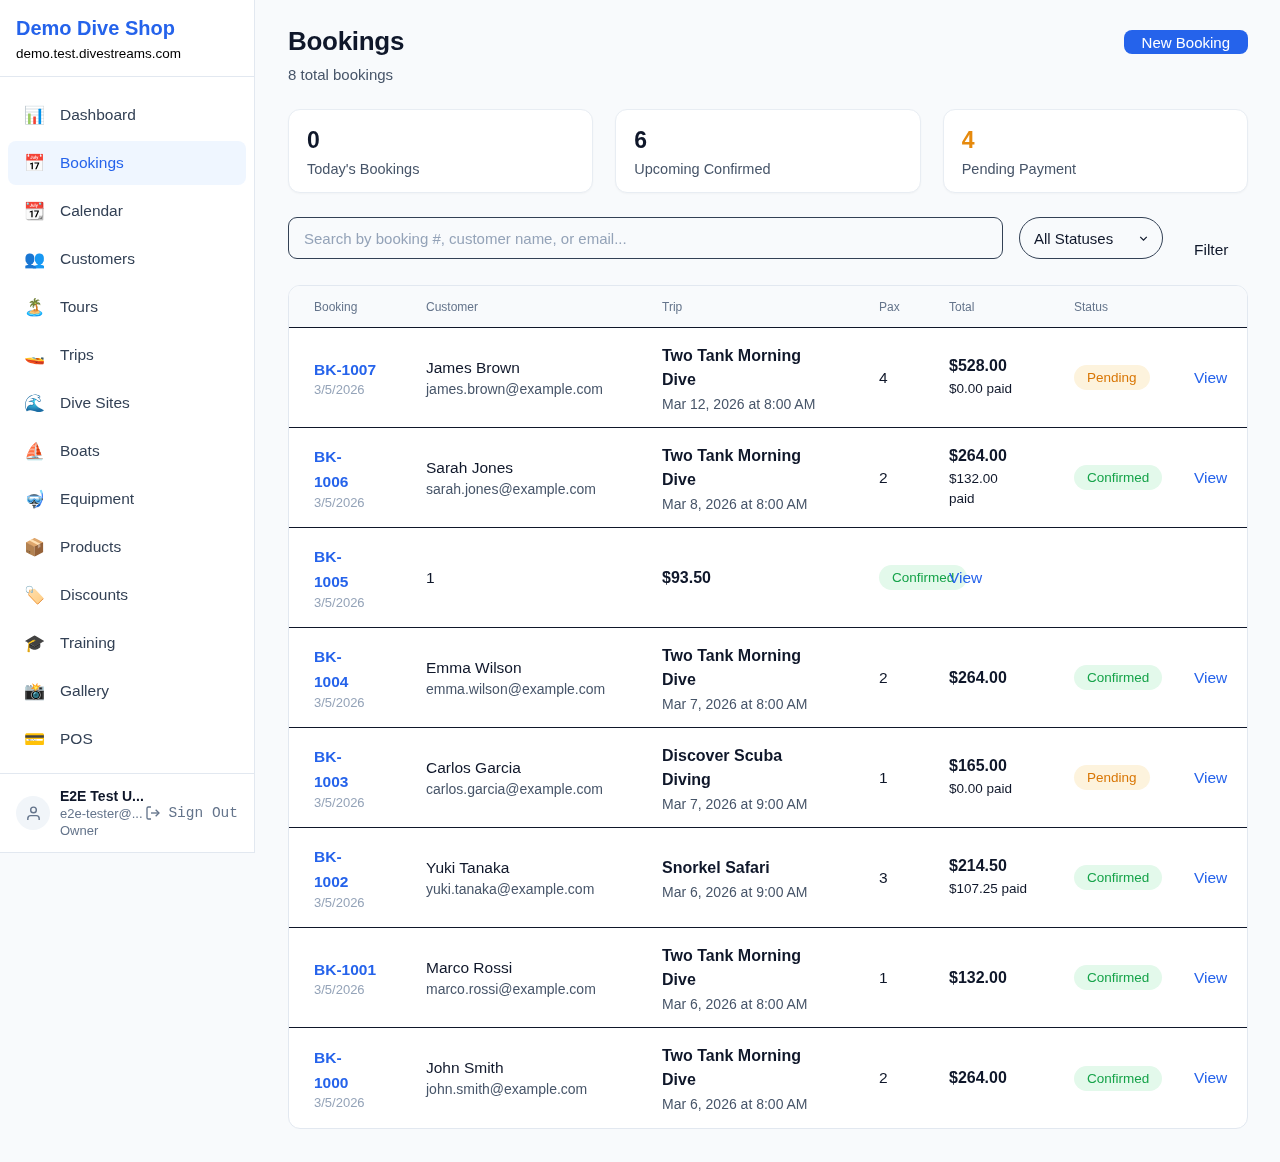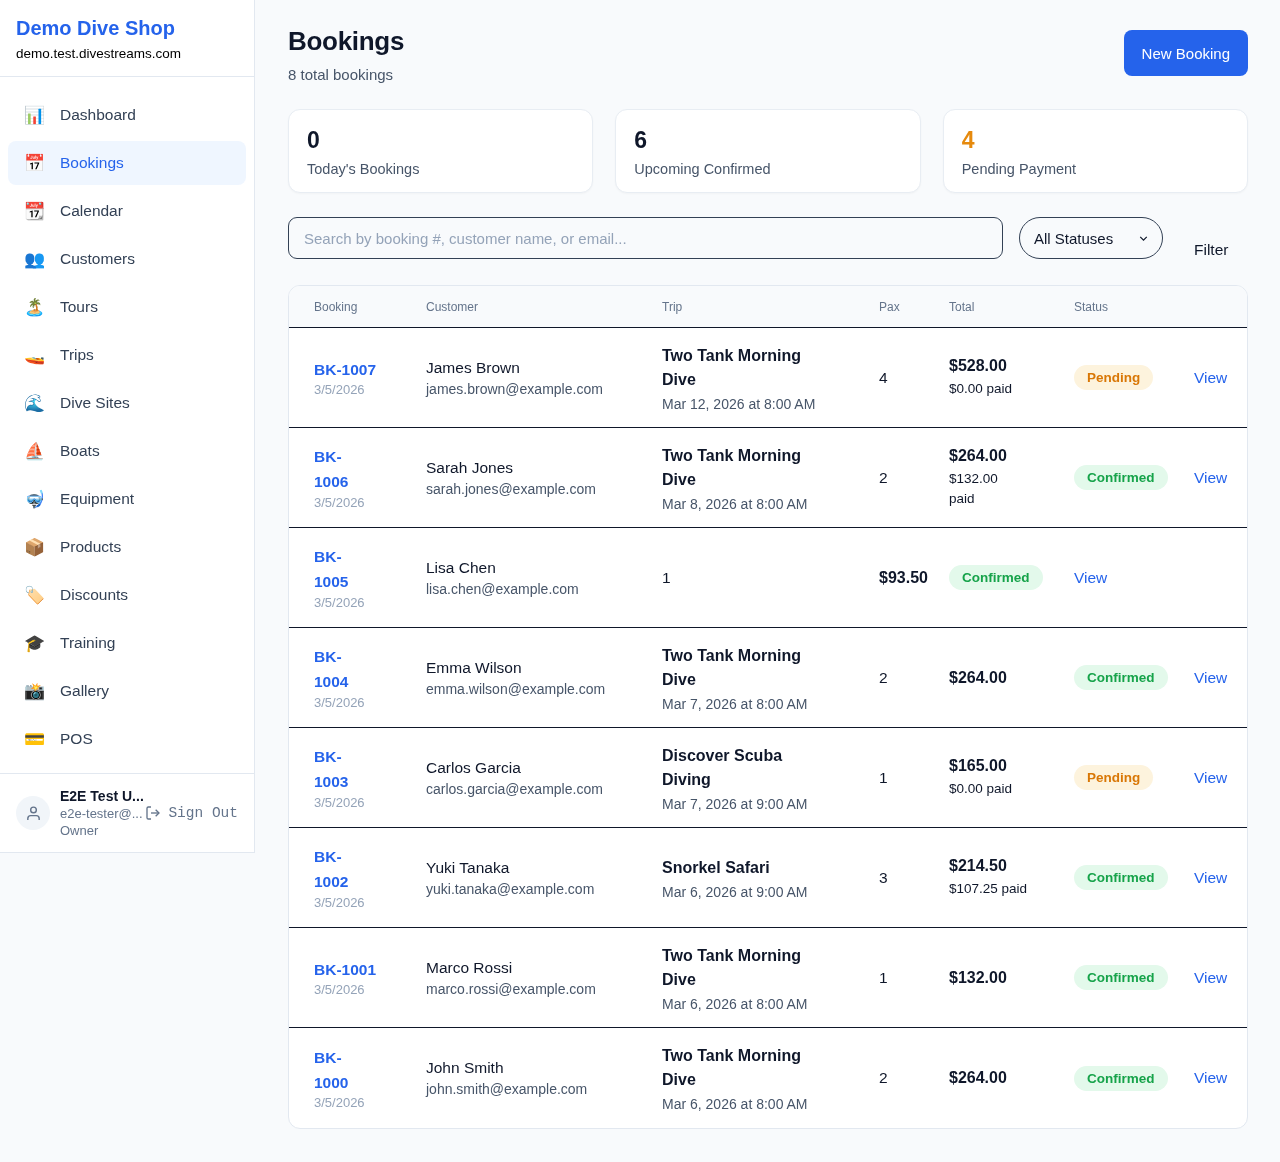--- a/index.html
+++ b/index.html
@@ -50,21 +50,21 @@
   .signout svg { width:16px; height:16px; stroke:#64748b; fill:none; stroke-width:2; }
 
   
   .main { margin-left:255px; padding:26px 32px 30px 33px; }
   .page-head { display:flex; justify-content:space-between; }
   .pg-title { font-size:26px; font-weight:700; color:#0f172a; letter-spacing:-0.3px; }
   .pg-sub { font-size:15px; color:#475569; margin-top:9px; }
   .btn-primary {
     background:#2563eb; color:#ffffff; border:none; border-radius:8px;
     font-family:inherit; font-size:15px; font-weight:500;
-    padding:0 18px; height:46px; margin-top:4px; cursor:pointer; flex:none;
+    padding:0 18px; height:24px; margin-top:4px; cursor:pointer; flex:none;
   }
 
   
   .stats { margin-top:26px; display:grid; grid-template-columns:repeat(3,1fr); gap:22px; }
   .stat-card {
     background:#ffffff; border:1px solid #e8edf3; border-radius:12px;
     padding:17px 18px; height:84px;
     box-shadow:0 1px 2px rgba(15,23,42,0.03);
   }
   .stat-num { font-size:23px; font-weight:700; color:#0f172a; }
@@ -105,21 +105,21 @@
   .bk-date { color:#94a3b8; font-size:13px; margin-top:0; }
   .c-name { color:#0f172a; font-size:15.5px; font-weight:500; }
   .c-email { color:#475569; font-size:14px; margin-top:4px; }
   .t-name { color:#0f172a; font-size:16px; font-weight:600; line-height:1.5; white-space:pre-line; }
   .t-date { color:#475569; font-size:14px; margin-top:4px; }
   .pax { font-size:15.5px; color:#0f172a; }
   .tot { font-size:16px; font-weight:700; color:#0f172a; }
   .paid { color:#0f172a; font-size:13.5px; margin-top:4px; line-height:1.45; white-space:pre-line; }
   .badge {
     display:inline-block; padding:5px 13px; border-radius:999px;
-    font-size:13.5px; font-weight:700;
+    font-size:13.5px; font-weight:400;
   }
   .badge-pending { color:#d97706; background:#fdf3dd; }
   .badge-confirmed { color:#16a34a; background:#e3f9eb; }
   .view { color:#2563eb; font-size:15.5px; font-weight:500; cursor:pointer; }
 </style>
 </head>
 <body>
 
 <aside class="sidebar">
   <div class="sb-head">
@@ -301,24 +301,20 @@
       <span class="badge badge-confirmed">Confirmed</span>
     </div>
     <div class="view">View</div>
   </div>
         <div class="tgrid trow">
     <div>
       <div class="bk-id">BK-
 1005</div>
       <div class="bk-date">3/5/2026</div>
     </div>
-    <div>
-      <div class="c-name">Lisa Chen</div>
-      <div class="c-email">lisa.chen@example.com</div>
-    </div>
     <div class="pax">1</div>
     <div>
       <div class="tot">$93.50</div>
 
     </div>
     <div>
       <span class="badge badge-confirmed">Confirmed</span>
     </div>
     <div class="view">View</div>
   </div>

